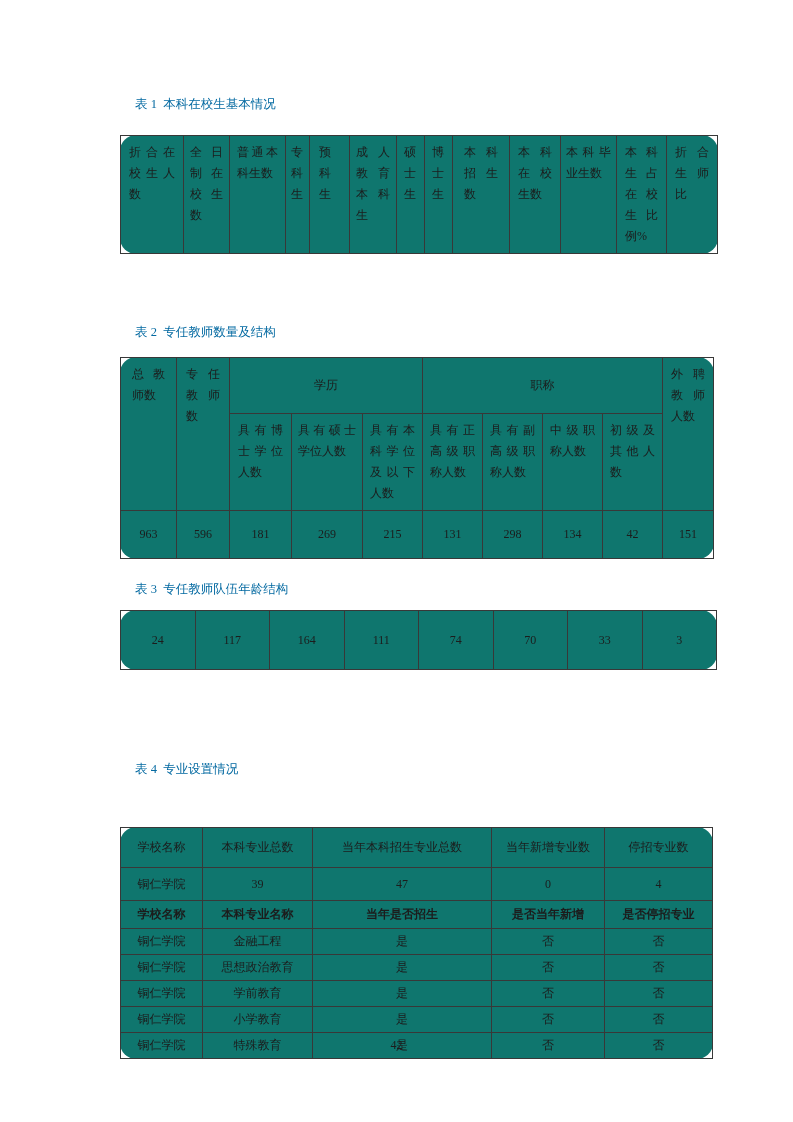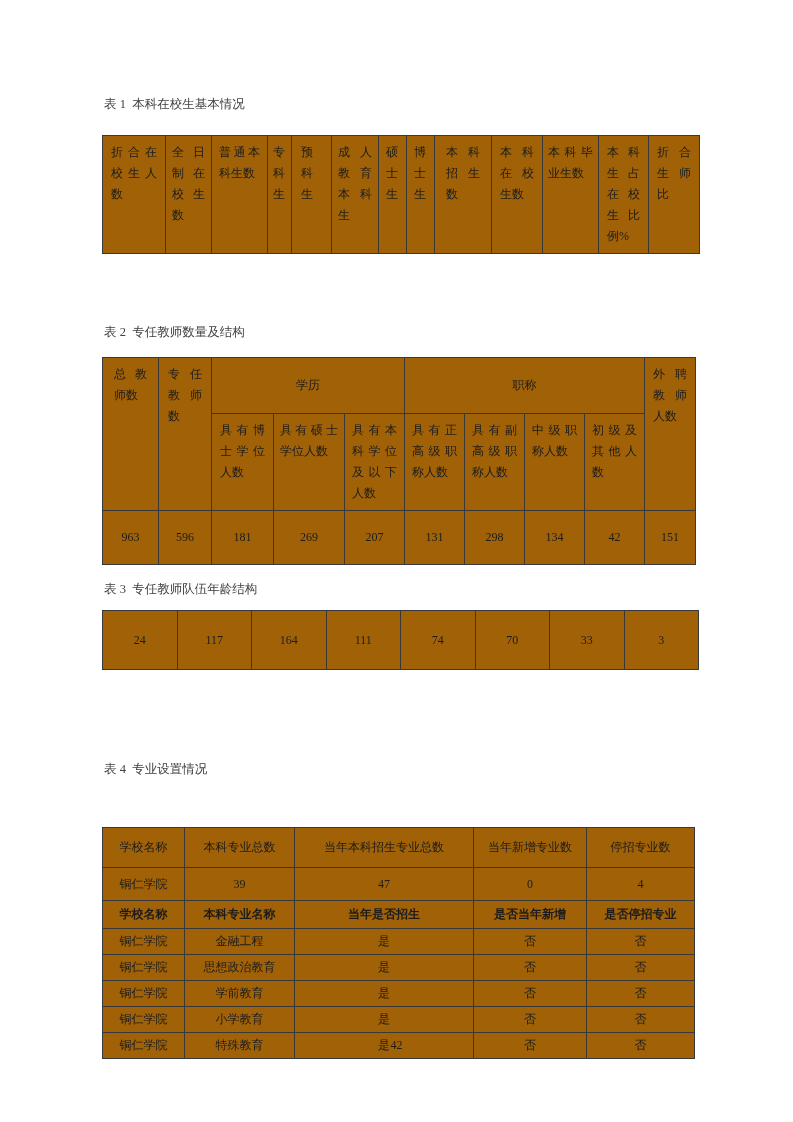--- a/index.html
+++ b/index.html
@@ -3,26 +3,26 @@
 <meta charset="utf-8">
 <style>
   html,body { margin:0; padding:0; background:#e8e8e8; }
   .page {
     position:relative; width:793px; height:1122px; margin:0 auto;
     background:#ffffff; color:#1c1c1c;
     font-family:"Liberation Serif","DejaVu Serif",serif;
     font-size:12px; overflow:hidden;
   }
   .tbl-title {
-    position:absolute; left:104px; white-space:pre;
-    font-size:12.5px; line-height:16px; color:#404040;
+    position:absolute; left:135px; white-space:pre;
+    font-size:12.5px; line-height:16px; color:#0369a1;
   }
   table {
-    position:absolute; left:102px; border-collapse:collapse;
-    table-layout:fixed; background:#a16207;
+    position:absolute; left:120px; border-collapse:collapse;
+    table-layout:fixed; background:#0f766e;border-radius:16px;
   }
   th,td {
     border:1px solid #383838; font-weight:normal; font-size:12px;
     color:#1c1c1c; overflow:hidden;
   }
   
   .hj {
     vertical-align:top; text-align:justify; text-justify:inter-character;
     line-height:21px; padding-top:6px; padding-bottom:4px;
   }
@@ -119,26 +119,26 @@
     </tr>
     <tr style="height:97px">
       <th class="hj p8">具有博士学位人数</th>
       <th class="hj p6">具有硕士学位人数</th>
       <th class="hj p7">具有本科学位及以下人数</th>
       <th class="hj p7">具有正高级职称人数</th>
       <th class="hj p7">具有副高级职称人数</th>
       <th class="hj p7">中级职称人数</th>
       <th class="hj p7">初级及其他人数</th>
     </tr>
-    <tr style="height:54px">
+    <tr style="height:48px">
       <td class="val">963</td>
       <td class="val">596</td>
       <td class="val">181</td>
       <td class="val">269</td>
-      <td class="val">207</td>
+      <td class="val">215</td>
       <td class="val">131</td>
       <td class="val">298</td>
       <td class="val">134</td>
       <td class="val">42</td>
       <td class="val">151</td>
     </tr>
   </tbody>
     </table>
 
   <div class="tbl-title" id="t3-title">表 3  专任教师队伍年龄结构</div>

